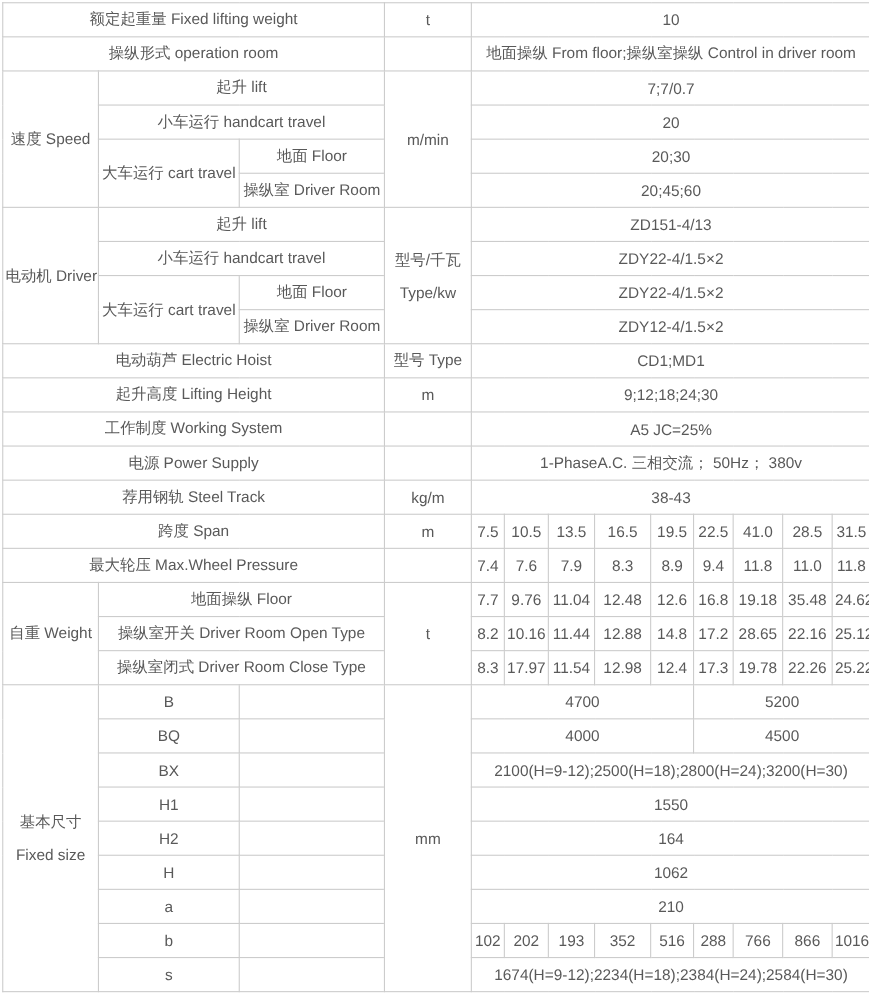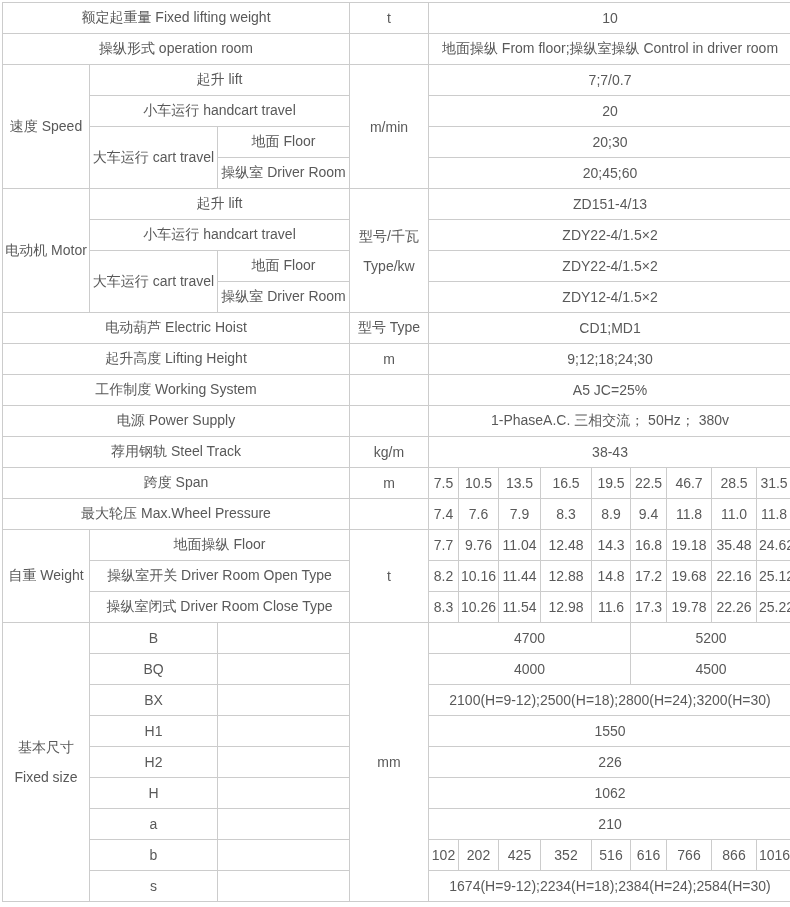--- a/index.html
+++ b/index.html
@@ -62,21 +62,21 @@
     <td rowspan="2" class="grp">大车运行 cart travel</td>
     <td>地面 Floor</td>
     <td colspan="9">20;30</td>
   </tr>
   <tr>
     <td>操纵室 Driver Room</td>
     <td colspan="9">20;45;60</td>
   </tr>
 
   <tr>
-    <td rowspan="4" class="grp">电动机 Motor</td>
+    <td rowspan="4" class="grp">电动机 Driver</td>
     <td colspan="2">起升 lift</td>
     <td rowspan="4" class="twoline">
       <span>型号/千瓦</span>
       <span>Type/kw</span>
     </td>
     <td colspan="9">ZD151-4/13</td>
   </tr>
   <tr>
     <td colspan="2">小车运行 handcart travel</td>
     <td colspan="9">ZDY22-4/1.5×2</td>
@@ -123,21 +123,21 @@
 
   <tr>
     <td colspan="3">跨度 Span</td>
     <td>m</td>
     <td class="n">7.5</td>
     <td class="n">10.5</td>
     <td class="n">13.5</td>
     <td class="n">16.5</td>
     <td class="n">19.5</td>
     <td class="n">22.5</td>
-    <td class="n">46.7</td>
+    <td class="n">41.0</td>
     <td class="n">28.5</td>
     <td class="n">31.5</td>
   </tr>
 
   <tr>
     <td colspan="3">最大轮压 Max.Wheel Pressure</td>
     <td></td>
     <td class="n">7.4</td>
     <td class="n">7.6</td>
     <td class="n">7.9</td>
@@ -150,45 +150,45 @@
   </tr>
 
   <tr>
     <td rowspan="3" class="grp">自重 Weight</td>
     <td colspan="2">地面操纵 Floor</td>
     <td rowspan="3">t</td>
     <td class="n">7.7</td>
     <td class="n">9.76</td>
     <td class="n">11.04</td>
     <td class="n">12.48</td>
-    <td class="n">14.3</td>
+    <td class="n">12.6</td>
     <td class="n">16.8</td>
     <td class="n">19.18</td>
     <td class="n">35.48</td>
     <td class="n">24.62</td>
   </tr>
   <tr>
     <td colspan="2">操纵室开关 Driver Room Open Type</td>
     <td class="n">8.2</td>
     <td class="n">10.16</td>
     <td class="n">11.44</td>
     <td class="n">12.88</td>
     <td class="n">14.8</td>
     <td class="n">17.2</td>
-    <td class="n">19.68</td>
+    <td class="n">28.65</td>
     <td class="n">22.16</td>
     <td class="n">25.12</td>
   </tr>
   <tr>
     <td colspan="2">操纵室闭式 Driver Room Close Type</td>
     <td class="n">8.3</td>
-    <td class="n">10.26</td>
+    <td class="n">17.97</td>
     <td class="n">11.54</td>
     <td class="n">12.98</td>
-    <td class="n">11.6</td>
+    <td class="n">12.4</td>
     <td class="n">17.3</td>
     <td class="n">19.78</td>
     <td class="n">22.26</td>
     <td class="n">25.22</td>
   </tr>
 
   <tr>
     <td rowspan="9" class="twoline grp">
       <span>基本尺寸</span>
       <span>Fixed size</span>
@@ -211,41 +211,41 @@
     <td colspan="9">2100(H=9-12);2500(H=18);2800(H=24);3200(H=30)</td>
   </tr>
   <tr>
     <td>H1</td>
     <td></td>
     <td colspan="9">1550</td>
   </tr>
   <tr>
     <td>H2</td>
     <td></td>
-    <td colspan="9">226</td>
+    <td colspan="9">164</td>
   </tr>
   <tr>
     <td>H</td>
     <td></td>
     <td colspan="9">1062</td>
   </tr>
   <tr>
     <td>a</td>
     <td></td>
     <td colspan="9">210</td>
   </tr>
   <tr>
     <td>b</td>
     <td></td>
     <td class="n">102</td>
     <td class="n">202</td>
-    <td class="n">425</td>
+    <td class="n">193</td>
     <td class="n">352</td>
     <td class="n">516</td>
-    <td class="n">616</td>
+    <td class="n">288</td>
     <td class="n">766</td>
     <td class="n">866</td>
     <td class="n">1016</td>
   </tr>
   <tr>
     <td>s</td>
     <td></td>
     <td colspan="9">1674(H=9-12);2234(H=18);2384(H=24);2584(H=30)</td>
   </tr>
 </tbody>

